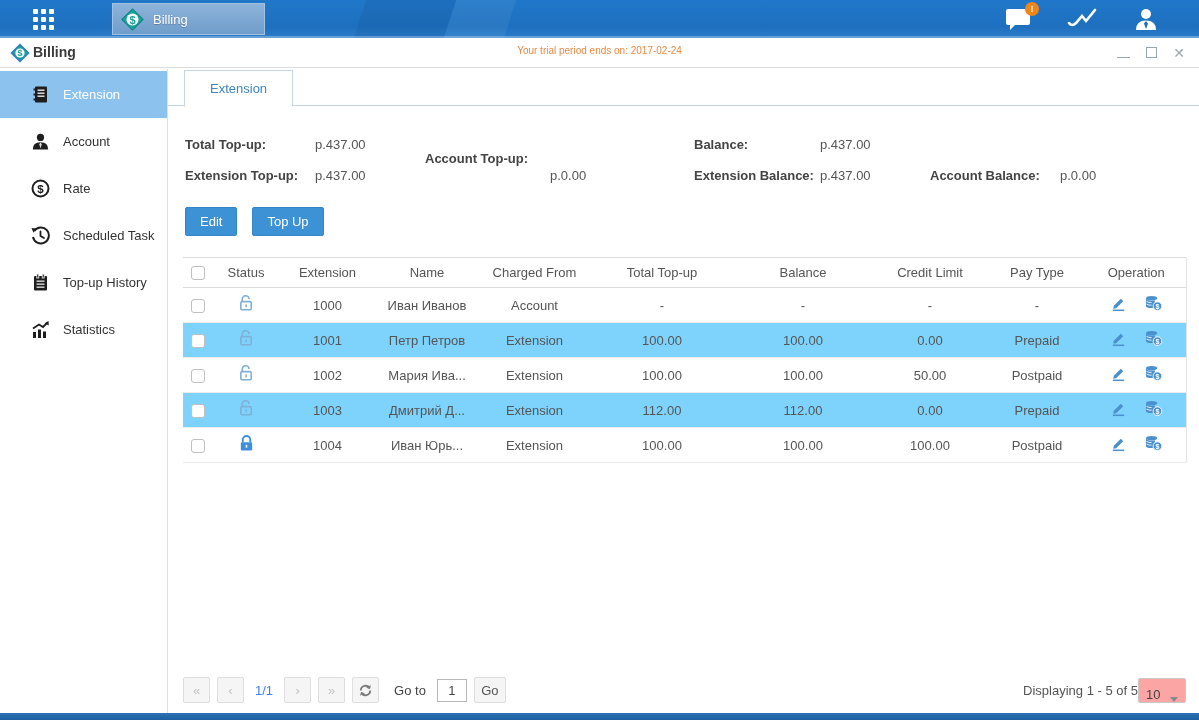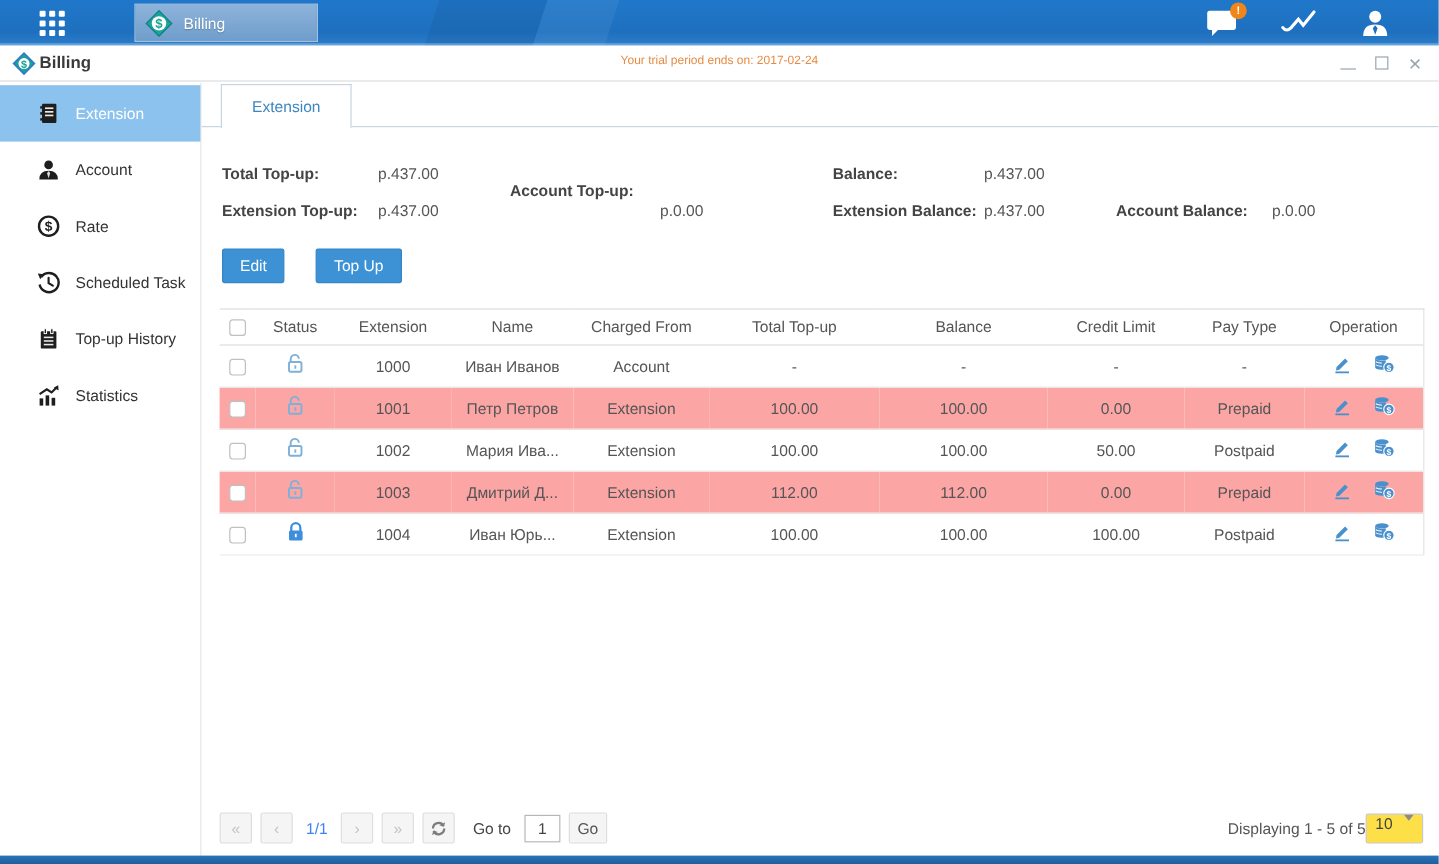--- a/index.html
+++ b/index.html
@@ -51,31 +51,31 @@
   .tab { position:absolute; left:16px; top:0; height:37px; line-height:36px; padding:0 25px;
     background:#fff; border:1px solid #c7d6e2; border-bottom:1px solid #fff; top:1px; height:37px;
     color:#3e86c0; font-size:13px; cursor:pointer; }
 
   
   .summary { position:relative; height:72px; margin-top:15px; font-size:13px; }
   .summary .lab { position:absolute; font-weight:bold; color:#444; white-space:nowrap; }
   .summary .val { position:absolute; color:#555; white-space:nowrap; }
 
   
-  .btnbar { margin:14px 0 0 17px; display:flex; gap:26px; }
+  .btnbar { margin:14px 0 0 17px; display:flex; gap:15px; }
   .blue-btn { background:#3c92d4; border:1px solid #3385c8; color:#fff; font-size:13px;
     padding:6px 14px; border-radius:2px; cursor:pointer; font-family:inherit; }
 
   
   .grid-table { margin:21px 0 0 15px; width:1003px; border-top:1px solid #dcdcdc;
     border-right:1px solid #e3e3e3; border-collapse:collapse; table-layout:fixed; font-size:13px; }
   .grid-table th { height:30px; font-weight:normal; color:#555; text-align:center;
     border-bottom:1px solid #dcdcdc; background:#fff; }
   .grid-table td { height:35px; color:#555; text-align:center; border-bottom:1px solid #ececec; }
-  .grid-table tr.alt td { background:#fca5a5; }
+  .grid-table tr.alt td { background:#7dd3fc; }
   .col-check { width:30px; }
   .col-status { width:66px; }
   .col-ext { width:97px; }
   .col-name { width:102px; }
   .col-charged { width:113px; }
   .col-total { width:142px; }
   .col-balance { width:140px; }
   .col-credit { width:114px; }
   .col-pay { width:100px; }
   .col-op { width:99px; }
@@ -89,22 +89,22 @@
     display:flex; align-items:center; justify-content:space-between; font-size:13px; color:#555; }
   .pager-left { display:flex; align-items:center; gap:7px; }
   .pg-btn { width:27px; height:26px; background:#f5f5f5; border:1px solid #dedede; border-radius:2px;
     display:flex; align-items:center; justify-content:center; color:#bfbfbf; font-size:13px; cursor:pointer; }
   .pg-btn.dim { color:#c3c3c3; }
   .pg-page { margin:0 4px; color:#3b82f6; }
   .goto-label { margin:0 4px 0 8px; color:#444; }
   .goto-input { width:30px; height:23px; border:1px solid #b8b8b8; font-size:13px; color:#444;
     text-align:center; font-family:inherit; }
   .pager-right { display:flex; align-items:center; }
-  .size-select { width:48px; height:25px; background:#fde047; border:1px solid #c9c9c9; border-radius:2px;
-    display:flex; align-items:flex-start; justify-content:space-between; padding:0 7px; cursor:pointer; color:#444; }
+  .size-select { width:48px; height:25px; background:#fca5a5; border:1px solid #c9c9c9; border-radius:2px;
+    display:flex; align-items:flex-end; justify-content:space-between; padding:0 7px; cursor:pointer; color:#444; }
   .caret { width:0; height:0; border-left:4px solid transparent; border-right:4px solid transparent;
     border-top:5px solid #8a8a8a; }
 
   
   .bottom-strip { position:absolute; left:0; bottom:0; width:1199px; height:7px;
     background:linear-gradient(180deg,#2b74b6,#1d5f9e); }
 </style>
 </head>
 <body>
 

